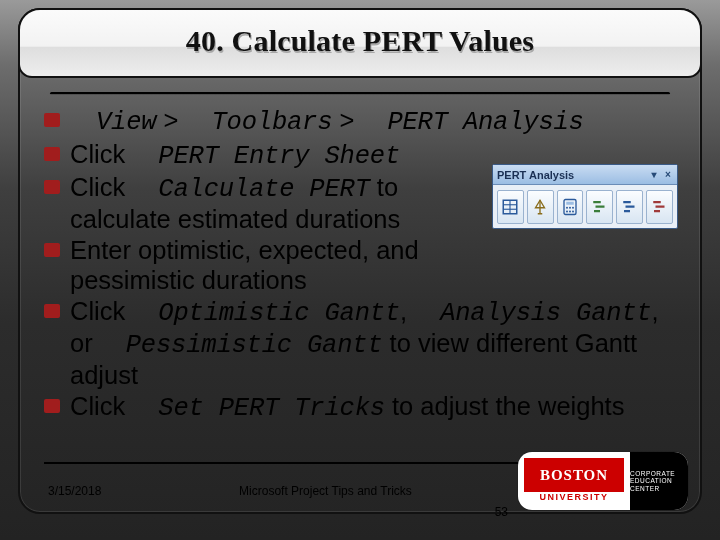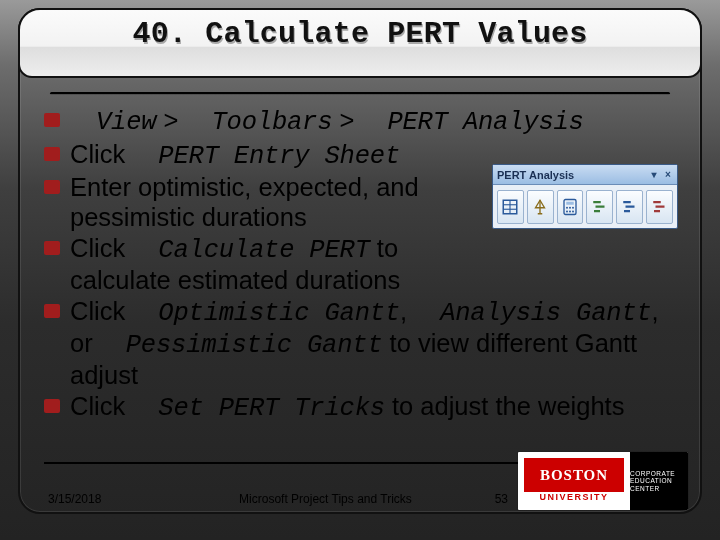--- a/index.html
+++ b/index.html
@@ -22,27 +22,27 @@
   .title-wrap {
     position: absolute;
     left: -2px; right: -2px; top: -2px;
     height: 70px;
     background: linear-gradient(180deg, #fbfbfb 0%, #f2f2f2 55%, #dedede 56%, #ededed 100%);
     border: 2px solid #111;
     border-radius: 22px 22px 14px 14px;
     text-align: center;
   }
   .title-wrap h1 {
-    font-family: Liberation Mono, monospace;
+    font-family: Liberation Serif, serif;
     font-size: 30px;
     font-weight: 900;
     color: #111;
     text-shadow: 1px 1.5px 0 #a8a8a8;
     letter-spacing: 0.2px;
-    padding-top: 7px;
+    padding-top: 14px;
   }
   .hr {
     position: absolute;
     left: 30px; right: 30px; top: 82px;
     height: 3px;
     background: linear-gradient(180deg,#000 0%, #000 60%, rgba(255,255,255,0.25) 100%);
     border-radius: 2px;
   }
   .content {
     position: absolute;
@@ -119,34 +119,34 @@
     left: 0; right: 0; bottom: 0;
     height: 52px;
   }
   .footline {
     position: absolute;
     left: 24px; right: 24px; top: 2px;
     height: 2px; background: #000;
   }
   .ft-left, .ft-center, .ft-page {
     position: absolute;
-    top: 32px;
+    top: 24px;
     font-size: 12px;
     color: #000;
   }
   .ft-left { left: 28px; }
   .ft-center { left: 50%; transform: translateX(-70%); }
-  .ft-page { right: 192px; }
+  .ft-page { right: 192px; margin-top: 21px; }
 
   .logo {
     position: absolute;
     right: 12px; bottom: 2px;
     width: 170px; height: 58px;
     background: #fff;
-    border-radius: 1px;
+    border-radius: 14px;
     box-shadow: 0 0 0 1px rgba(0,0,0,0.1);
     overflow: hidden;
   }
   .logo .bar {
     position:absolute; left:6px; top:6px; width:100px; height:34px;
     background:#c00; display:flex; align-items:center; justify-content:center;
     color:#fff; font-family: Georgia, 'Times New Roman', serif;
     font-weight:bold; font-size:15px; letter-spacing:1px;
   }
   .logo .univ {
@@ -170,22 +170,22 @@
 <div class="frame">
   <div class="title-wrap">
     <h1>40. Calculate PERT Values</h1>
   </div>
   <div class="hr"></div>
 
   <div class="content">
     <ul class="bul" id="bullets">
         <li><span class="mono-it">View</span><span> &gt; </span><span class="mono-it">Toolbars</span><span> &gt; </span><span class="mono-it">PERT Analysis</span></li>
         <li><span>Click </span><span class="mono-it">PERT Entry Sheet</span></li>
+        <li><span class="wrap1"><span>Click </span><span class="mono-it">Calculate PERT</span><span> to calculate estimated durations</span></span></li>
         <li><span class="wrap1"><span>Enter optimistic, expected, and pessimistic durations</span></span></li>
-        <li><span class="wrap1"><span>Click </span><span class="mono-it">Calculate PERT</span><span> to calculate estimated durations</span></span></li>
         <li><span>Click </span><span class="mono-it">Optimistic Gantt</span><span>, </span><span class="mono-it">Analysis Gantt</span><span>, or </span><span class="mono-it">Pessimistic Gantt</span><span> to view different Gantt adjust</span></li>
         <li><span>Click </span><span class="mono-it">Set PERT Tricks</span><span> to adjust the weights</span></li>
       </ul>
 
     <div class="toolbar-img">
       <div class="toolbar-title">
         <span>PERT Analysis</span>
         <span class="ctl">
           <span>▾</span>
           <span>×</span>

